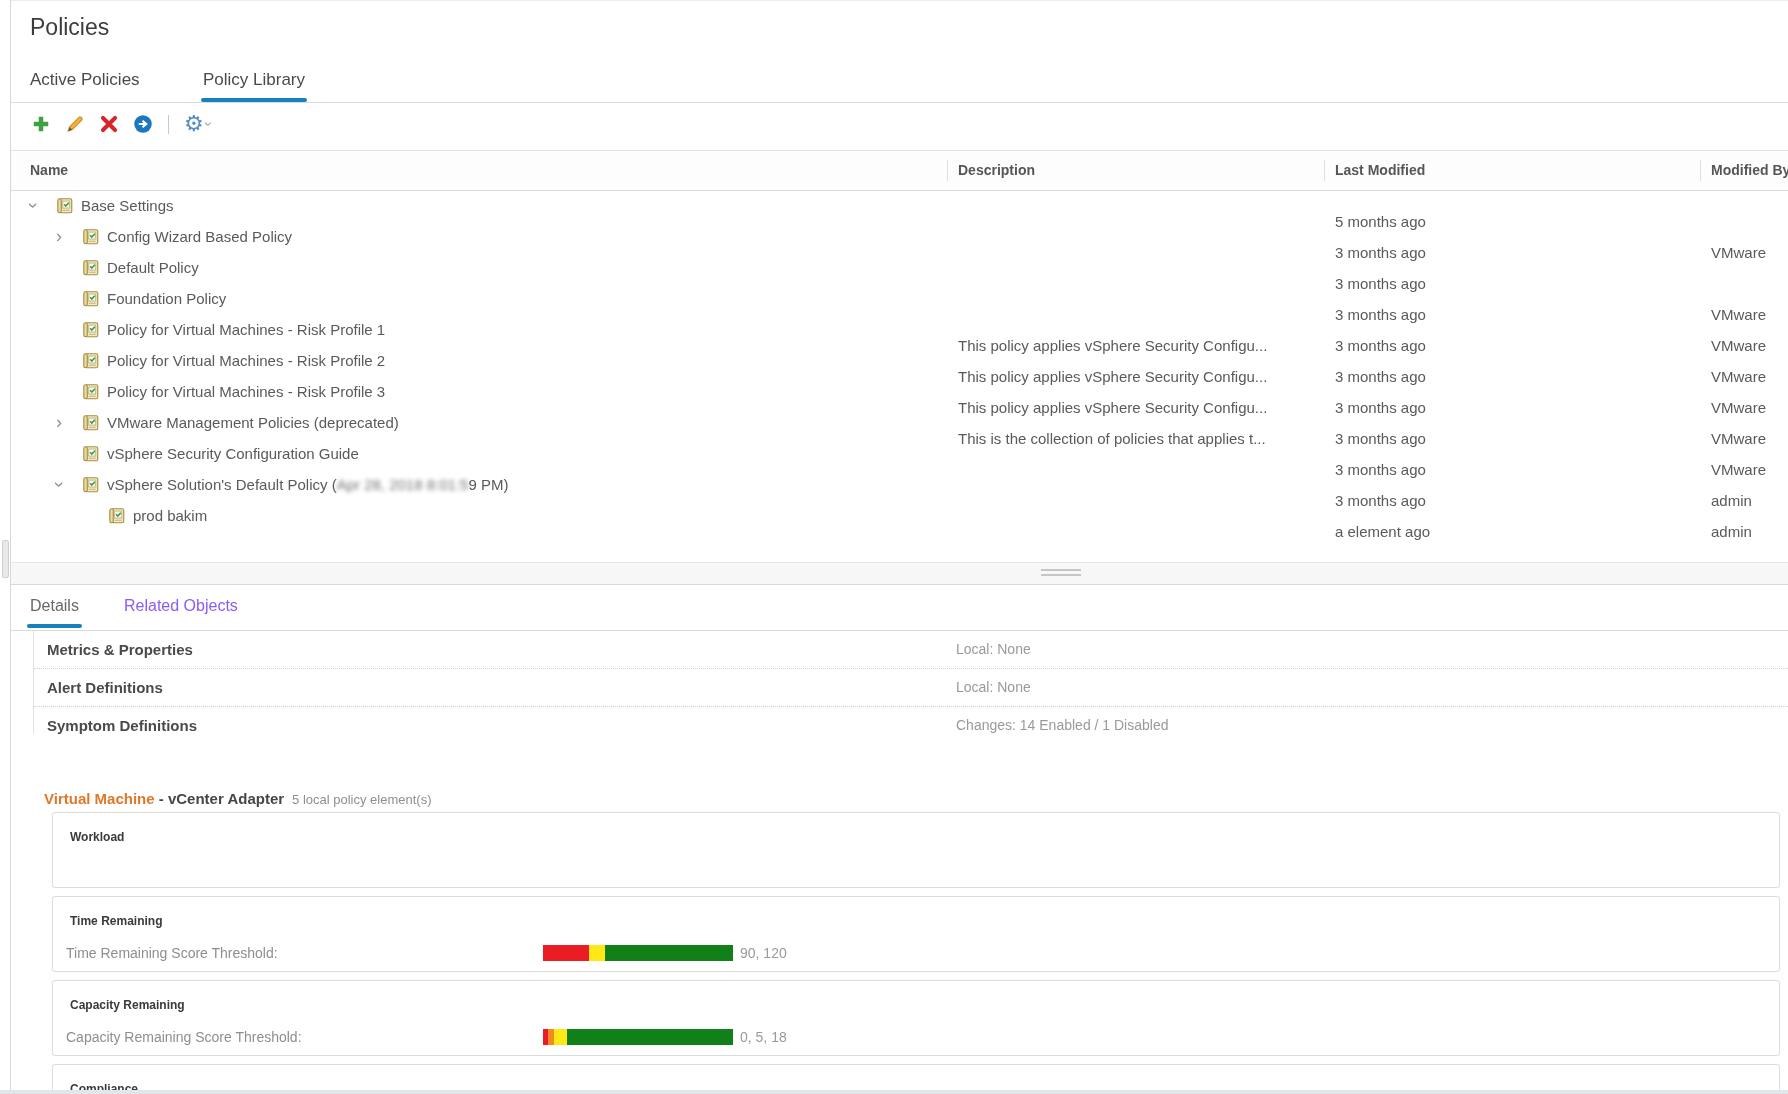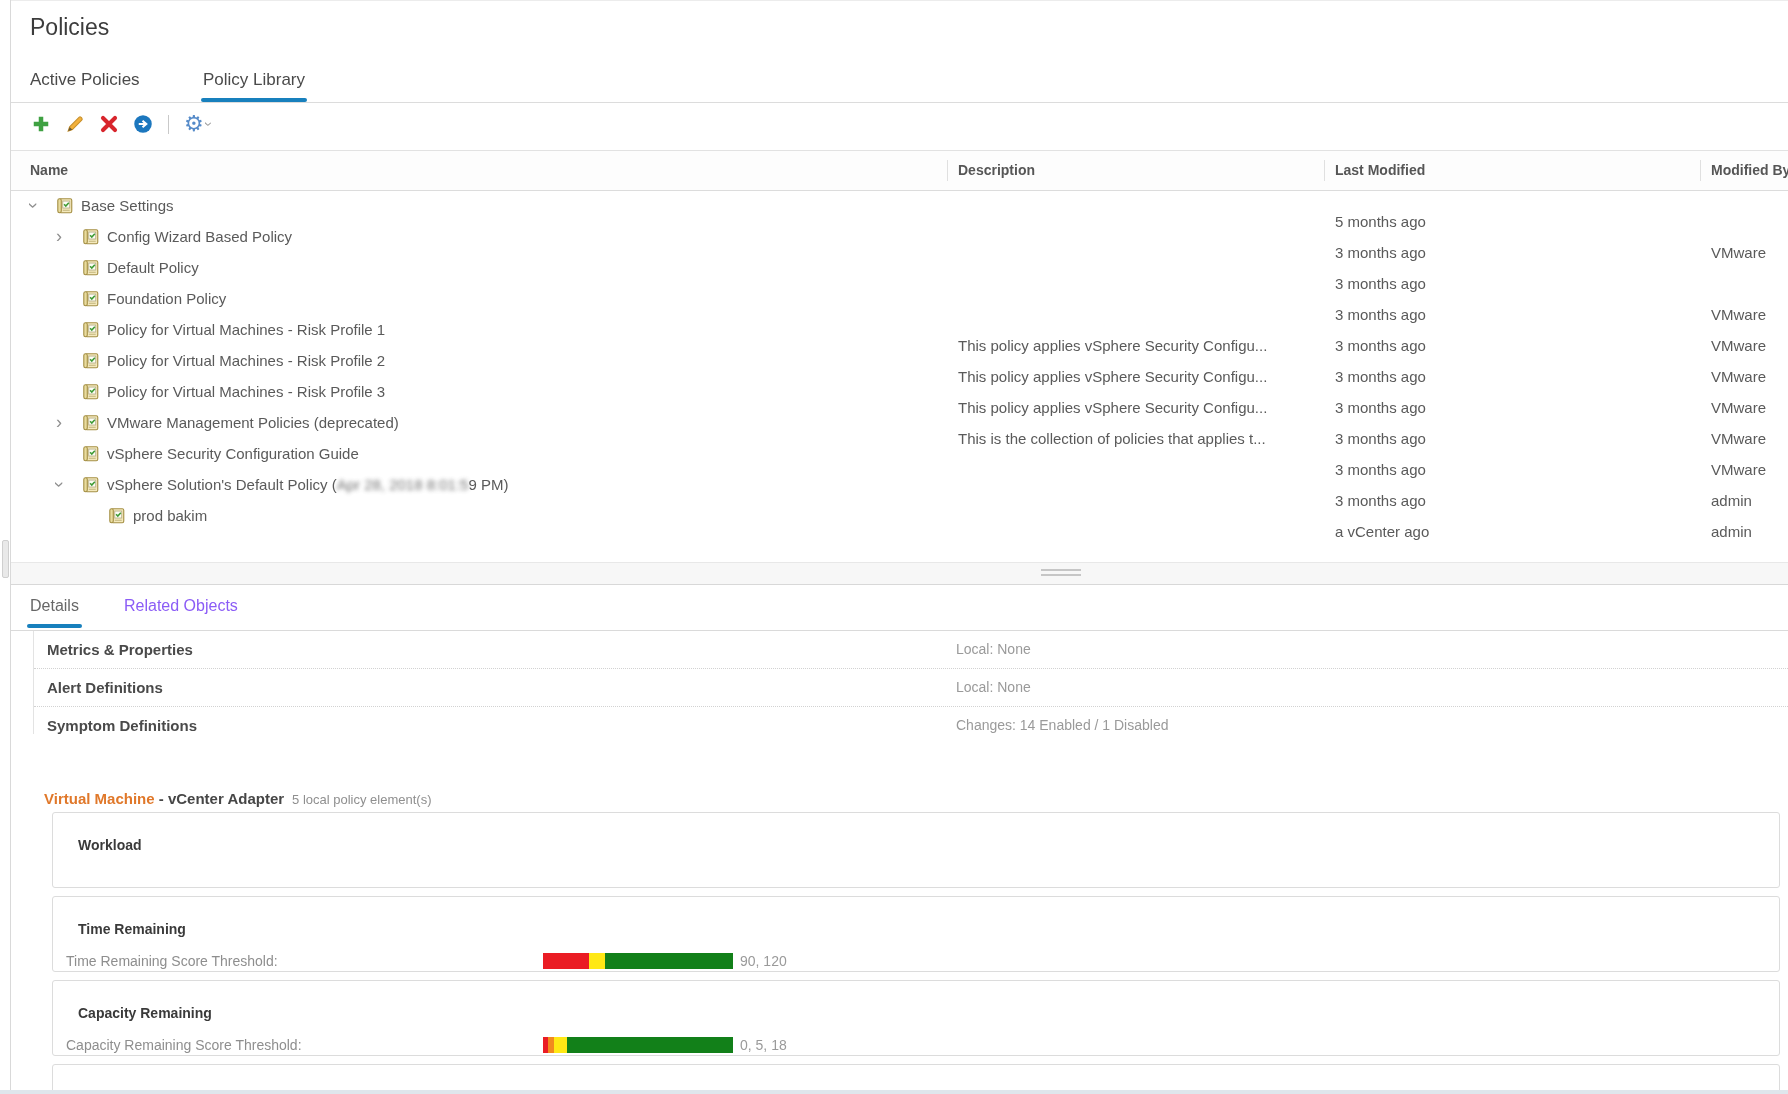--- a/index.html
+++ b/index.html
@@ -72,21 +72,21 @@
   .d-label{position:absolute;left:13px;line-height:37px;font-size:15px;font-weight:bold;color:#4a4a4a;}
   .d-value{position:absolute;left:922px;line-height:37px;font-size:14px;color:#9a9a9a;}
 
   
   .vm-head{position:absolute;left:33px;top:790px;font-size:15px;white-space:nowrap;}
   .vm-obj{color:#e0782a;font-weight:bold;}
   .vm-adapter{color:#464646;font-weight:bold;}
   .vm-count{color:#8f8f8f;font-size:13px;margin-left:8px;}
   .cards{position:absolute;left:41px;right:8px;top:812px;}
   .t-card{position:relative;border:1px solid #dcdcdc;border-radius:3px;background:#fff;height:76px;margin-bottom:8px;box-sizing:border-box;padding:11px 0 0 13px;}
-  .t-card h3{margin:12px;font-size:14px;font-weight:bold;color:#3a3a3a;line-height:18px;}
+  .t-card h3{margin:4px;font-size:12px;font-weight:bold;color:#3a3a3a;line-height:18px;}
   .t-row{position:relative;margin-top:14px;height:18px;}
   .t-label{font-size:14px;color:#8e8e8e;line-height:18px;}
   .bar{position:absolute;left:477px;top:1px;width:190px;height:16px;display:flex;}
   .bar div{height:100%;}
   .t-values{position:absolute;left:674px;top:0;font-size:14px;color:#9a9a9a;line-height:18px;white-space:nowrap;}
 
   .bottom-edge{position:absolute;left:0;right:0;bottom:0;height:4px;background:#dfe6ec;z-index:6;}
 </style>
 </head>
 <body>
@@ -337,21 +337,21 @@
           <svg class="p-icon" viewBox="0 0 16 16">
             <rect x="3" y="1.5" width="11" height="12.5" rx="1.3" fill="#f4e9bc" stroke="#a59045" stroke-width="1"></rect>
             <rect x="1.6" y="1.5" width="3.1" height="12.5" rx="1.5" fill="#e9dc9e" stroke="#a59045" stroke-width="1"></rect>
             <rect x="6" y="3.6" width="6.2" height="6.2" fill="#fdfdf6" stroke="#b8b08a" stroke-width="0.8"></rect>
             <path d="M7.2 6.5 l1.5 1.6 2.7-3" stroke="#3f9b35" stroke-width="1.4" fill="none"></path>
             <path d="M6 11.8 h6.2" stroke="#c3b67e" stroke-width="0.9"></path>
           </svg>
           <span class="name-text">prod bakim</span>
         </div>
         <div class="cell c-desc"></div>
-        <div class="cell c-lm">a vCenter ago</div>
+        <div class="cell c-lm">a element ago</div>
         <div class="cell c-by">admin</div>
       </div>
   </div>
 
   <div class="splitter">
     <div class="split-grip">
         <i></i>
         <i></i>
       </div>
   </div>

